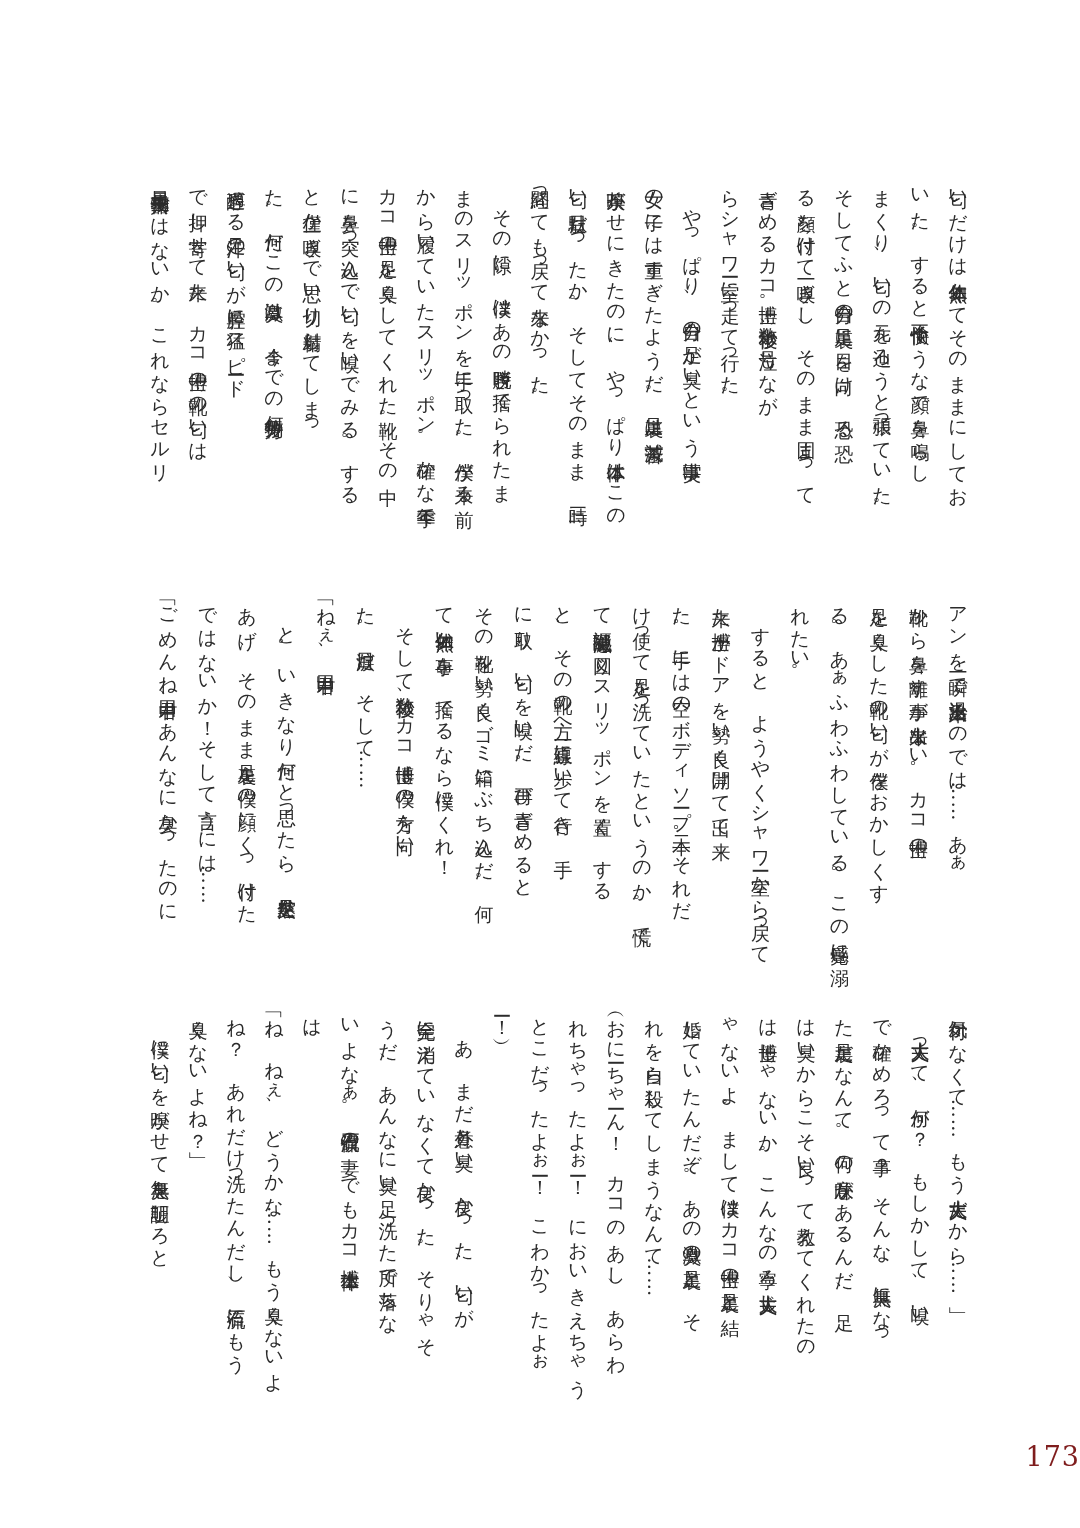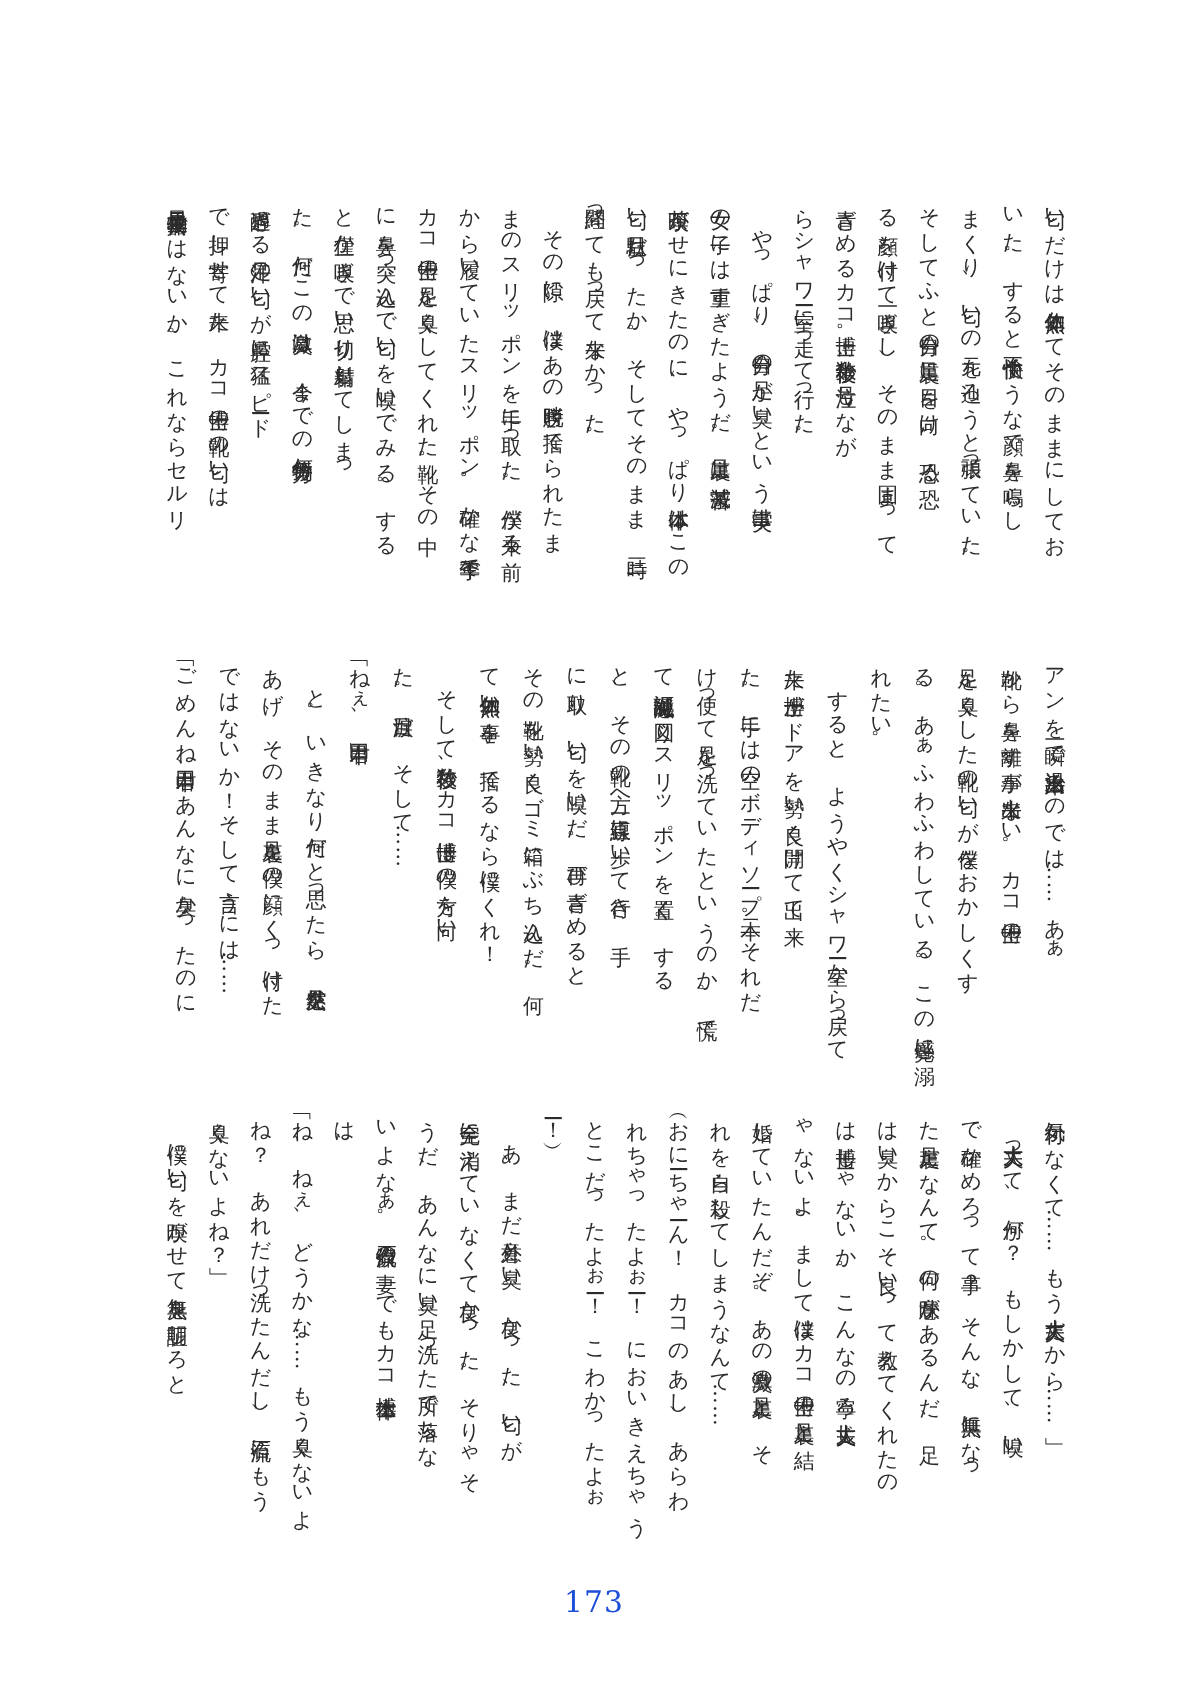--- a/index.html
+++ b/index.html
@@ -33,24 +33,24 @@
   }
   .band-top    { top: 176px; }
   .band-middle { top: 594px; }
   .band-bottom { top: 1006px; }
   .band-middle .tcol { line-height: 39.5px; }
   .page-number {
     position: absolute;
     top: 1441px;
     left: 0;
     width: 100%;
-    text-align: center;
+    text-align: right;
     font-size: 27px;
     letter-spacing: 1px;
-    color: #1d4ed8;
+    color: #7f1d1d;
   }
 </style>
 </head>
 <body>
 
 <div class="page">
 
   <div class="band band-top">
       <span class="tcol">匂いだけは勿体無くてそのままにしてお</span>
       <span class="tcol">いた。すると不愉快そうな顔で鼻を鳴らし</span>

